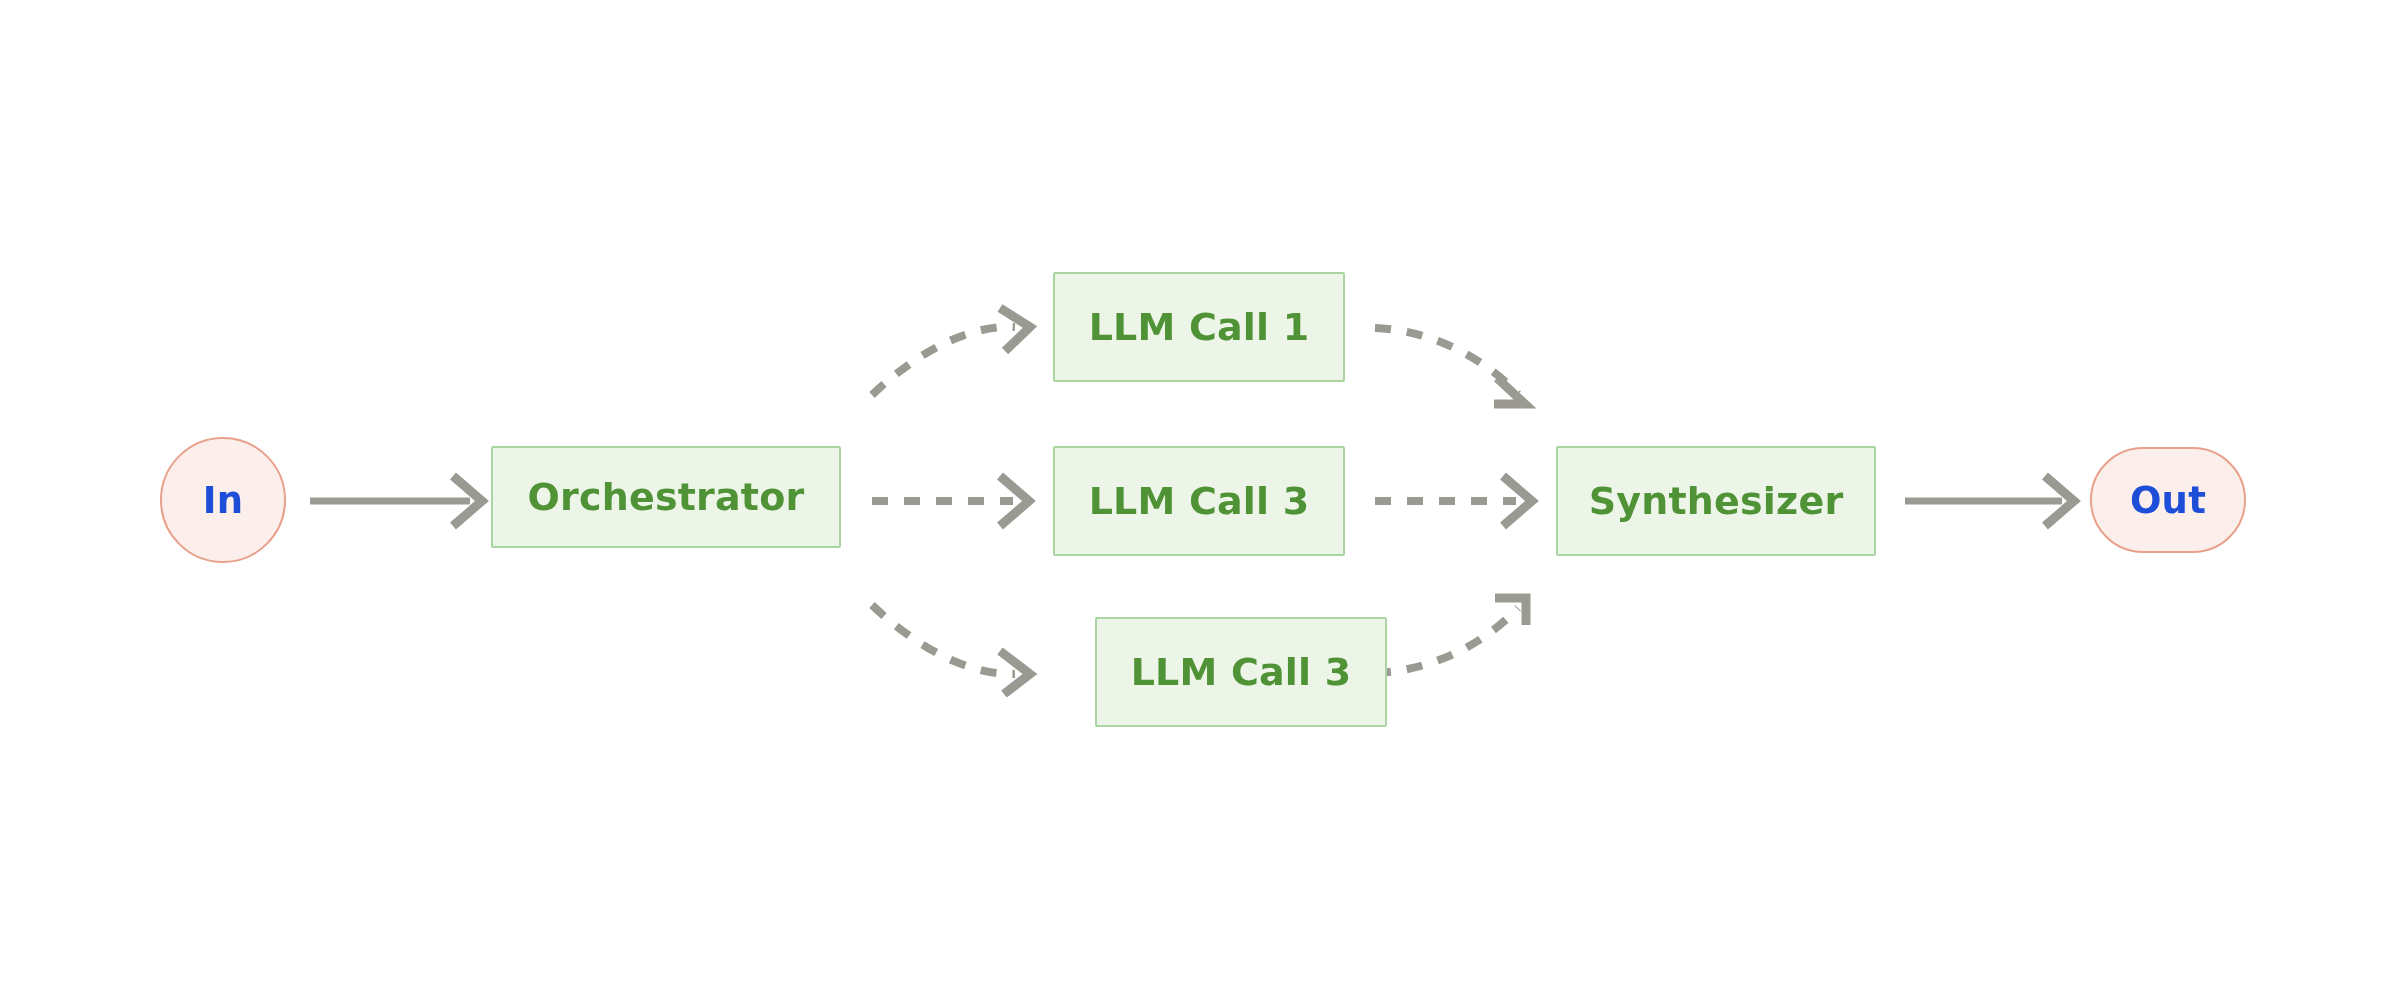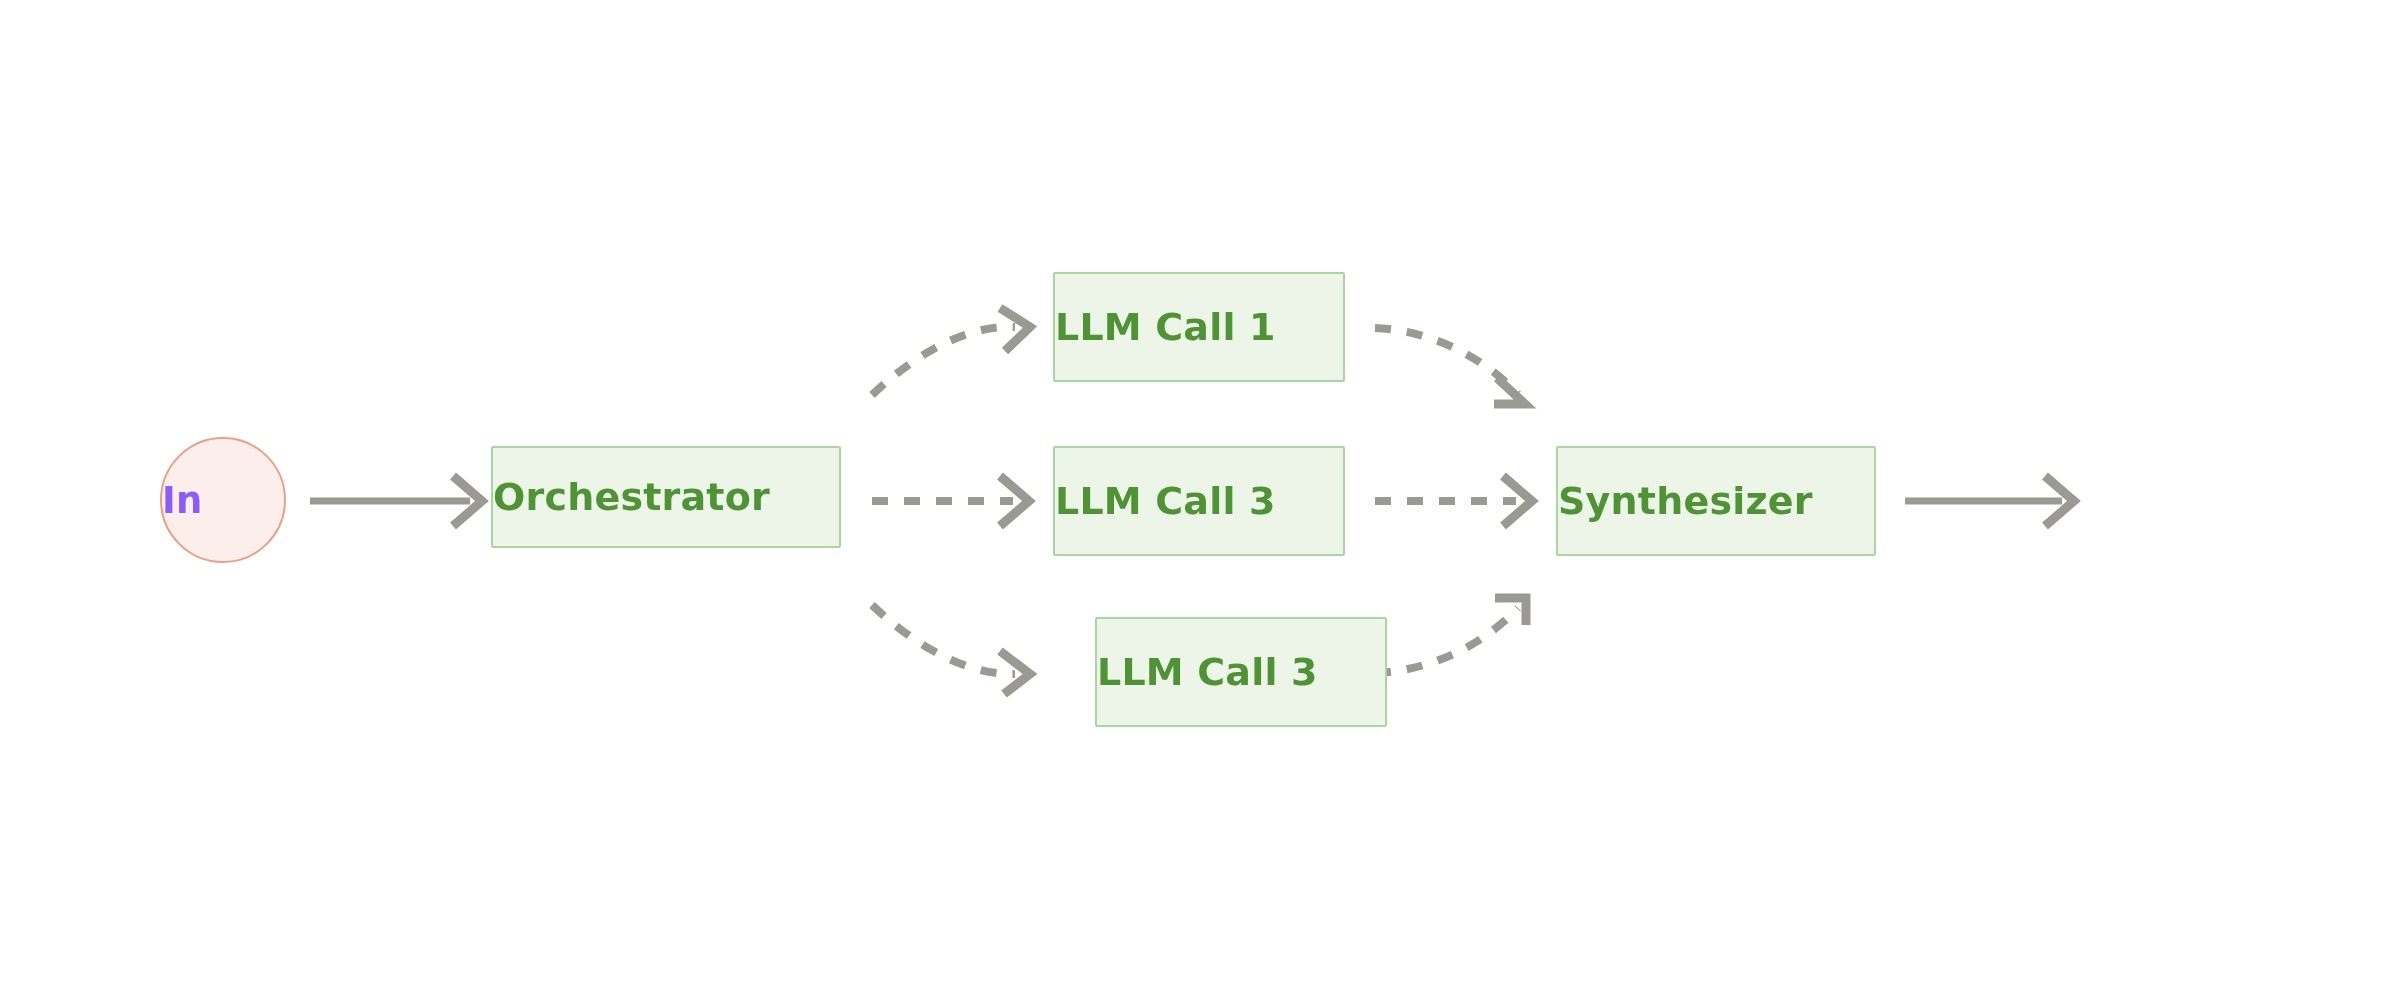--- a/index.html
+++ b/index.html
@@ -21,37 +21,37 @@
     position: absolute;
     left: 0;
     top: 0;
     width: 2401px;
     height: 1000px;
   }
   .node {
     position: absolute;
     display: flex;
     align-items: center;
-    justify-content: flex-start;
+    justify-content: center;
     box-sizing: border-box;
     text-align: center;
     line-height: 1;
   }
   .node-label {
     font-weight: bold;
     letter-spacing: 0.2px;
     white-space: nowrap;
   }
   
   .term {
     background: #fcefeb;
     border: 2px solid #e8a08a;
   }
   .term .node-label {
-    color: #8b5cf6;
+    color: #1d4ed8;
     font-size: 37px;
   }
   #node-in {
     left: 160px;
     top: 437px;
     width: 126px;
     height: 126px;
     border-radius: 63px;
   }
   #node-out {
@@ -189,14 +189,17 @@
   </div>
 
   <div class="node proc" id="node-llm3">
     <span class="node-label">LLM Call 3</span>
   </div>
 
   <div class="node proc" id="node-synthesizer">
     <span class="node-label">Synthesizer</span>
   </div>
 
+  <div class="node term" id="node-out">
+    <span class="node-label">Out</span>
+  </div>
 
 </div>
 
 </body></html>

